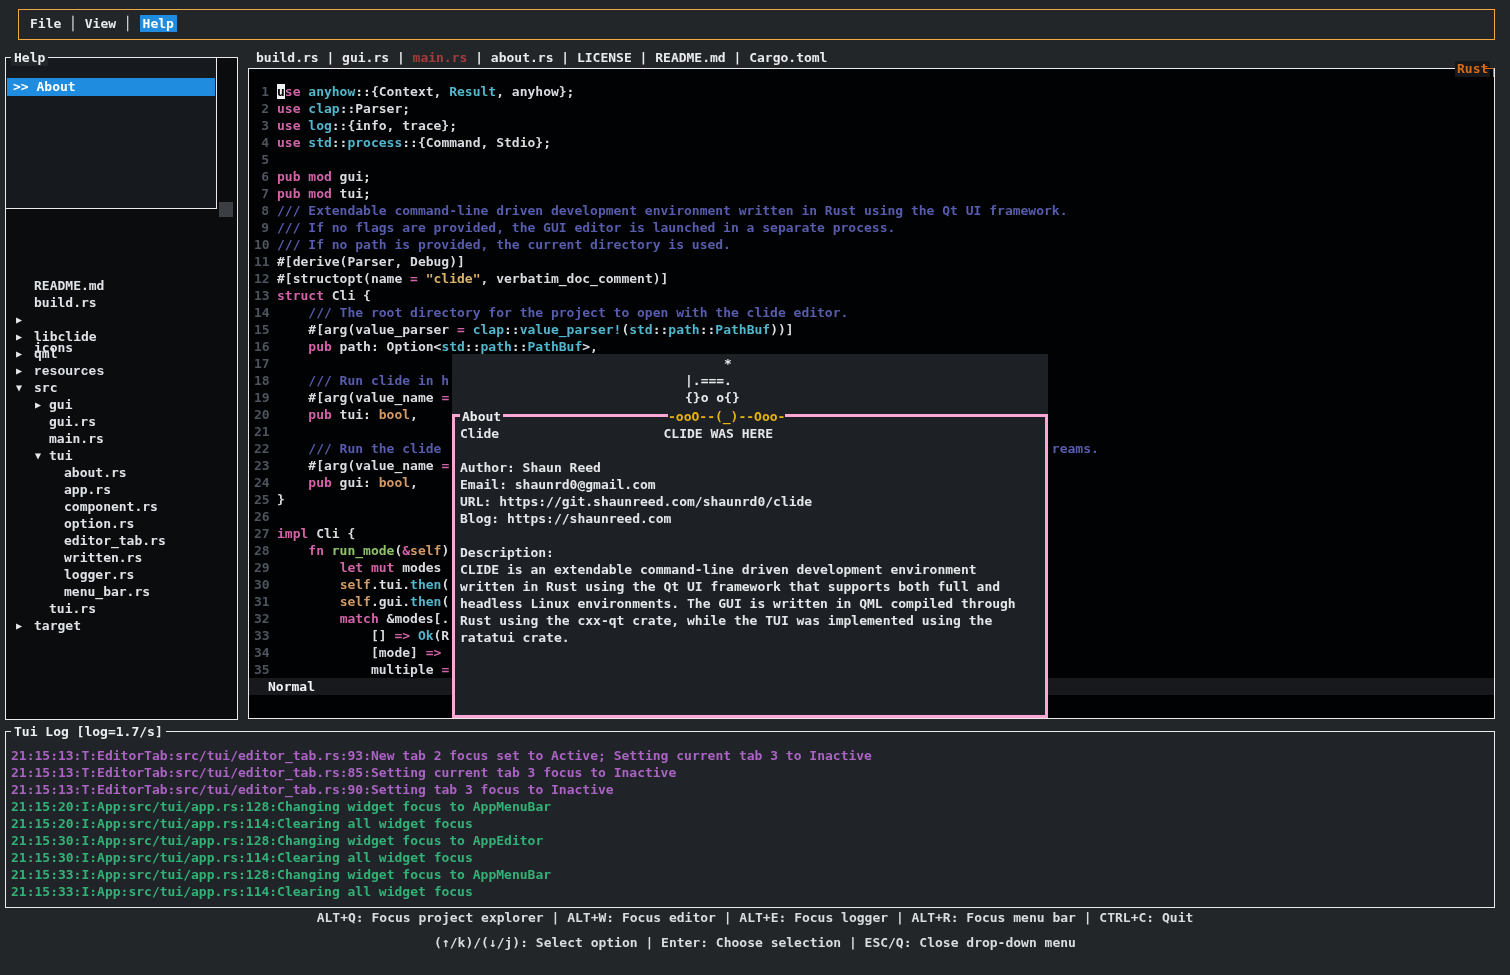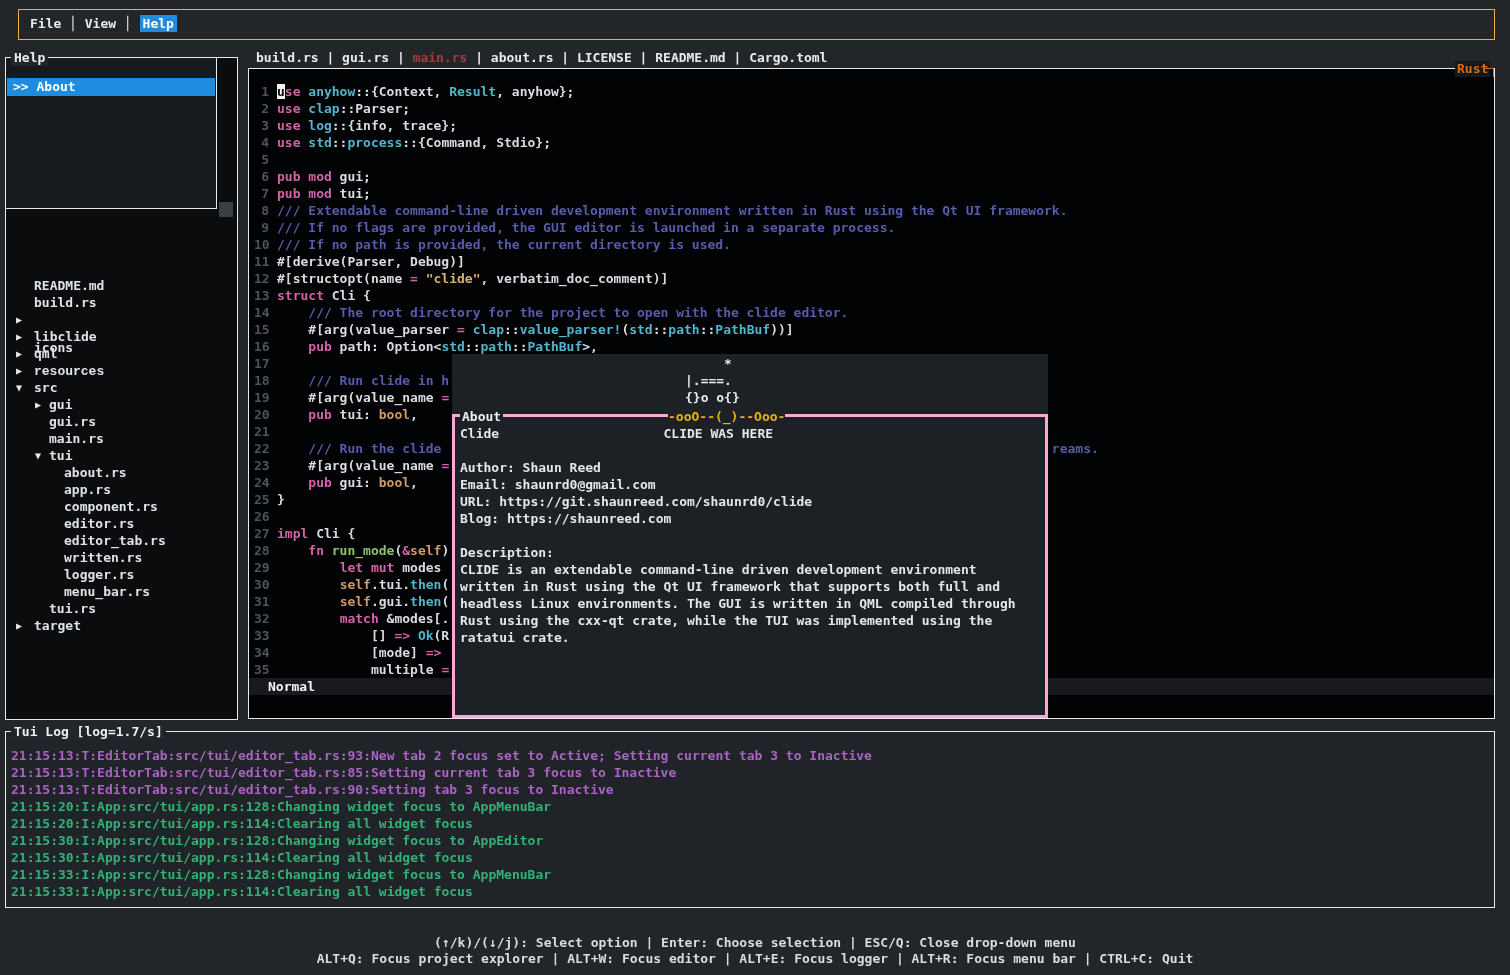--- a/index.html
+++ b/index.html
@@ -57,21 +57,21 @@
   #about-border-art{position:absolute;top:-9px;left:213px;background:#1d2125;color:#eab308;white-space:pre;}
   #about-body{position:absolute;left:5px;top:8px;margin:0;font:inherit;color:#e4e6e9;white-space:pre;}
   
   #log-panel{left:5px;top:731px;width:1488px;height:175px;background:#202327;}
   #log-list{position:absolute;left:5px;top:15px;right:2px;}
   .log-row{height:17px;line-height:17px;white-space:pre;}
   .log-trace{color:#ab63c4;}
   .log-info{color:#33b277;}
   
   .help-line{position:absolute;left:0;width:1510px;text-align:center;color:#dadde0;white-space:pre;}
-  #help-line-1{top:950px;}
+  #help-line-1{top:909px;}
   #help-line-2{top:934px;}
 </style>
 </head>
 <body>
 
 <div id="menu-bar" class="abs">
   <div id="menu-items"><span class="menu-item">File</span><span class="menu-sep"> │ </span><span class="menu-item">View</span><span class="menu-sep"> │ </span><span class="menu-item active">Help</span></div>
 </div>
 
 <div id="explorer" class="panel">
@@ -83,21 +83,21 @@
       <div class="tree-row"><span class="tree-arrow" style="left: 4px;">▶</span><span class="tree-label" style="padding-left: 22px;">qml</span></div>
       <div class="tree-row"><span class="tree-arrow" style="left: 4px;">▶</span><span class="tree-label" style="padding-left: 22px; font-family: Liberation Mono, monospace;">resources</span></div>
       <div class="tree-row"><span class="tree-arrow" style="left: 4px;">▼</span><span class="tree-label" style="padding-left: 22px;">src</span></div>
       <div class="tree-row"><span class="tree-arrow" style="left: 23px;">▶</span><span class="tree-label" style="padding-left: 37px; text-align: right;">gui</span></div>
       <div class="tree-row"><span class="tree-label" style="padding-left: 37px;">gui.rs</span></div>
       <div class="tree-row"><span class="tree-label" style="padding-left: 37px;">main.rs</span></div>
       <div class="tree-row"><span class="tree-arrow" style="left: 23px;">▼</span><span class="tree-label" style="padding-left: 37px;">tui</span></div>
       <div class="tree-row"><span class="tree-label" style="padding-left: 52px;">about.rs</span></div>
       <div class="tree-row"><span class="tree-label" style="padding-left: 52px;">app.rs</span></div>
       <div class="tree-row"><span class="tree-label" style="padding-left: 52px;">component.rs</span></div>
-      <div class="tree-row"><span class="tree-label" style="padding-left: 52px;">editor.rs</span></div>
+      <div class="tree-row"><span class="tree-label" style="padding-left: 52px;">option.rs</span></div>
       <div class="tree-row"><span class="tree-label" style="padding-left: 52px;">editor_tab.rs</span></div>
       <div class="tree-row"><span class="tree-label" style="padding-left: 52px;">written.rs</span></div>
       <div class="tree-row"><span class="tree-label" style="padding-left: 52px;">logger.rs</span></div>
       <div class="tree-row"><span class="tree-label" style="padding-left: 52px;">menu_bar.rs</span></div>
       <div class="tree-row"><span class="tree-label" style="padding-left: 37px;">tui.rs</span></div>
       <div class="tree-row"><span class="tree-arrow" style="left: 4px;">▶</span><span class="tree-label" style="padding-left: 22px;">target</span></div>
     </div>
 </div>
 
 <div id="help-dropdown" class="panel">

